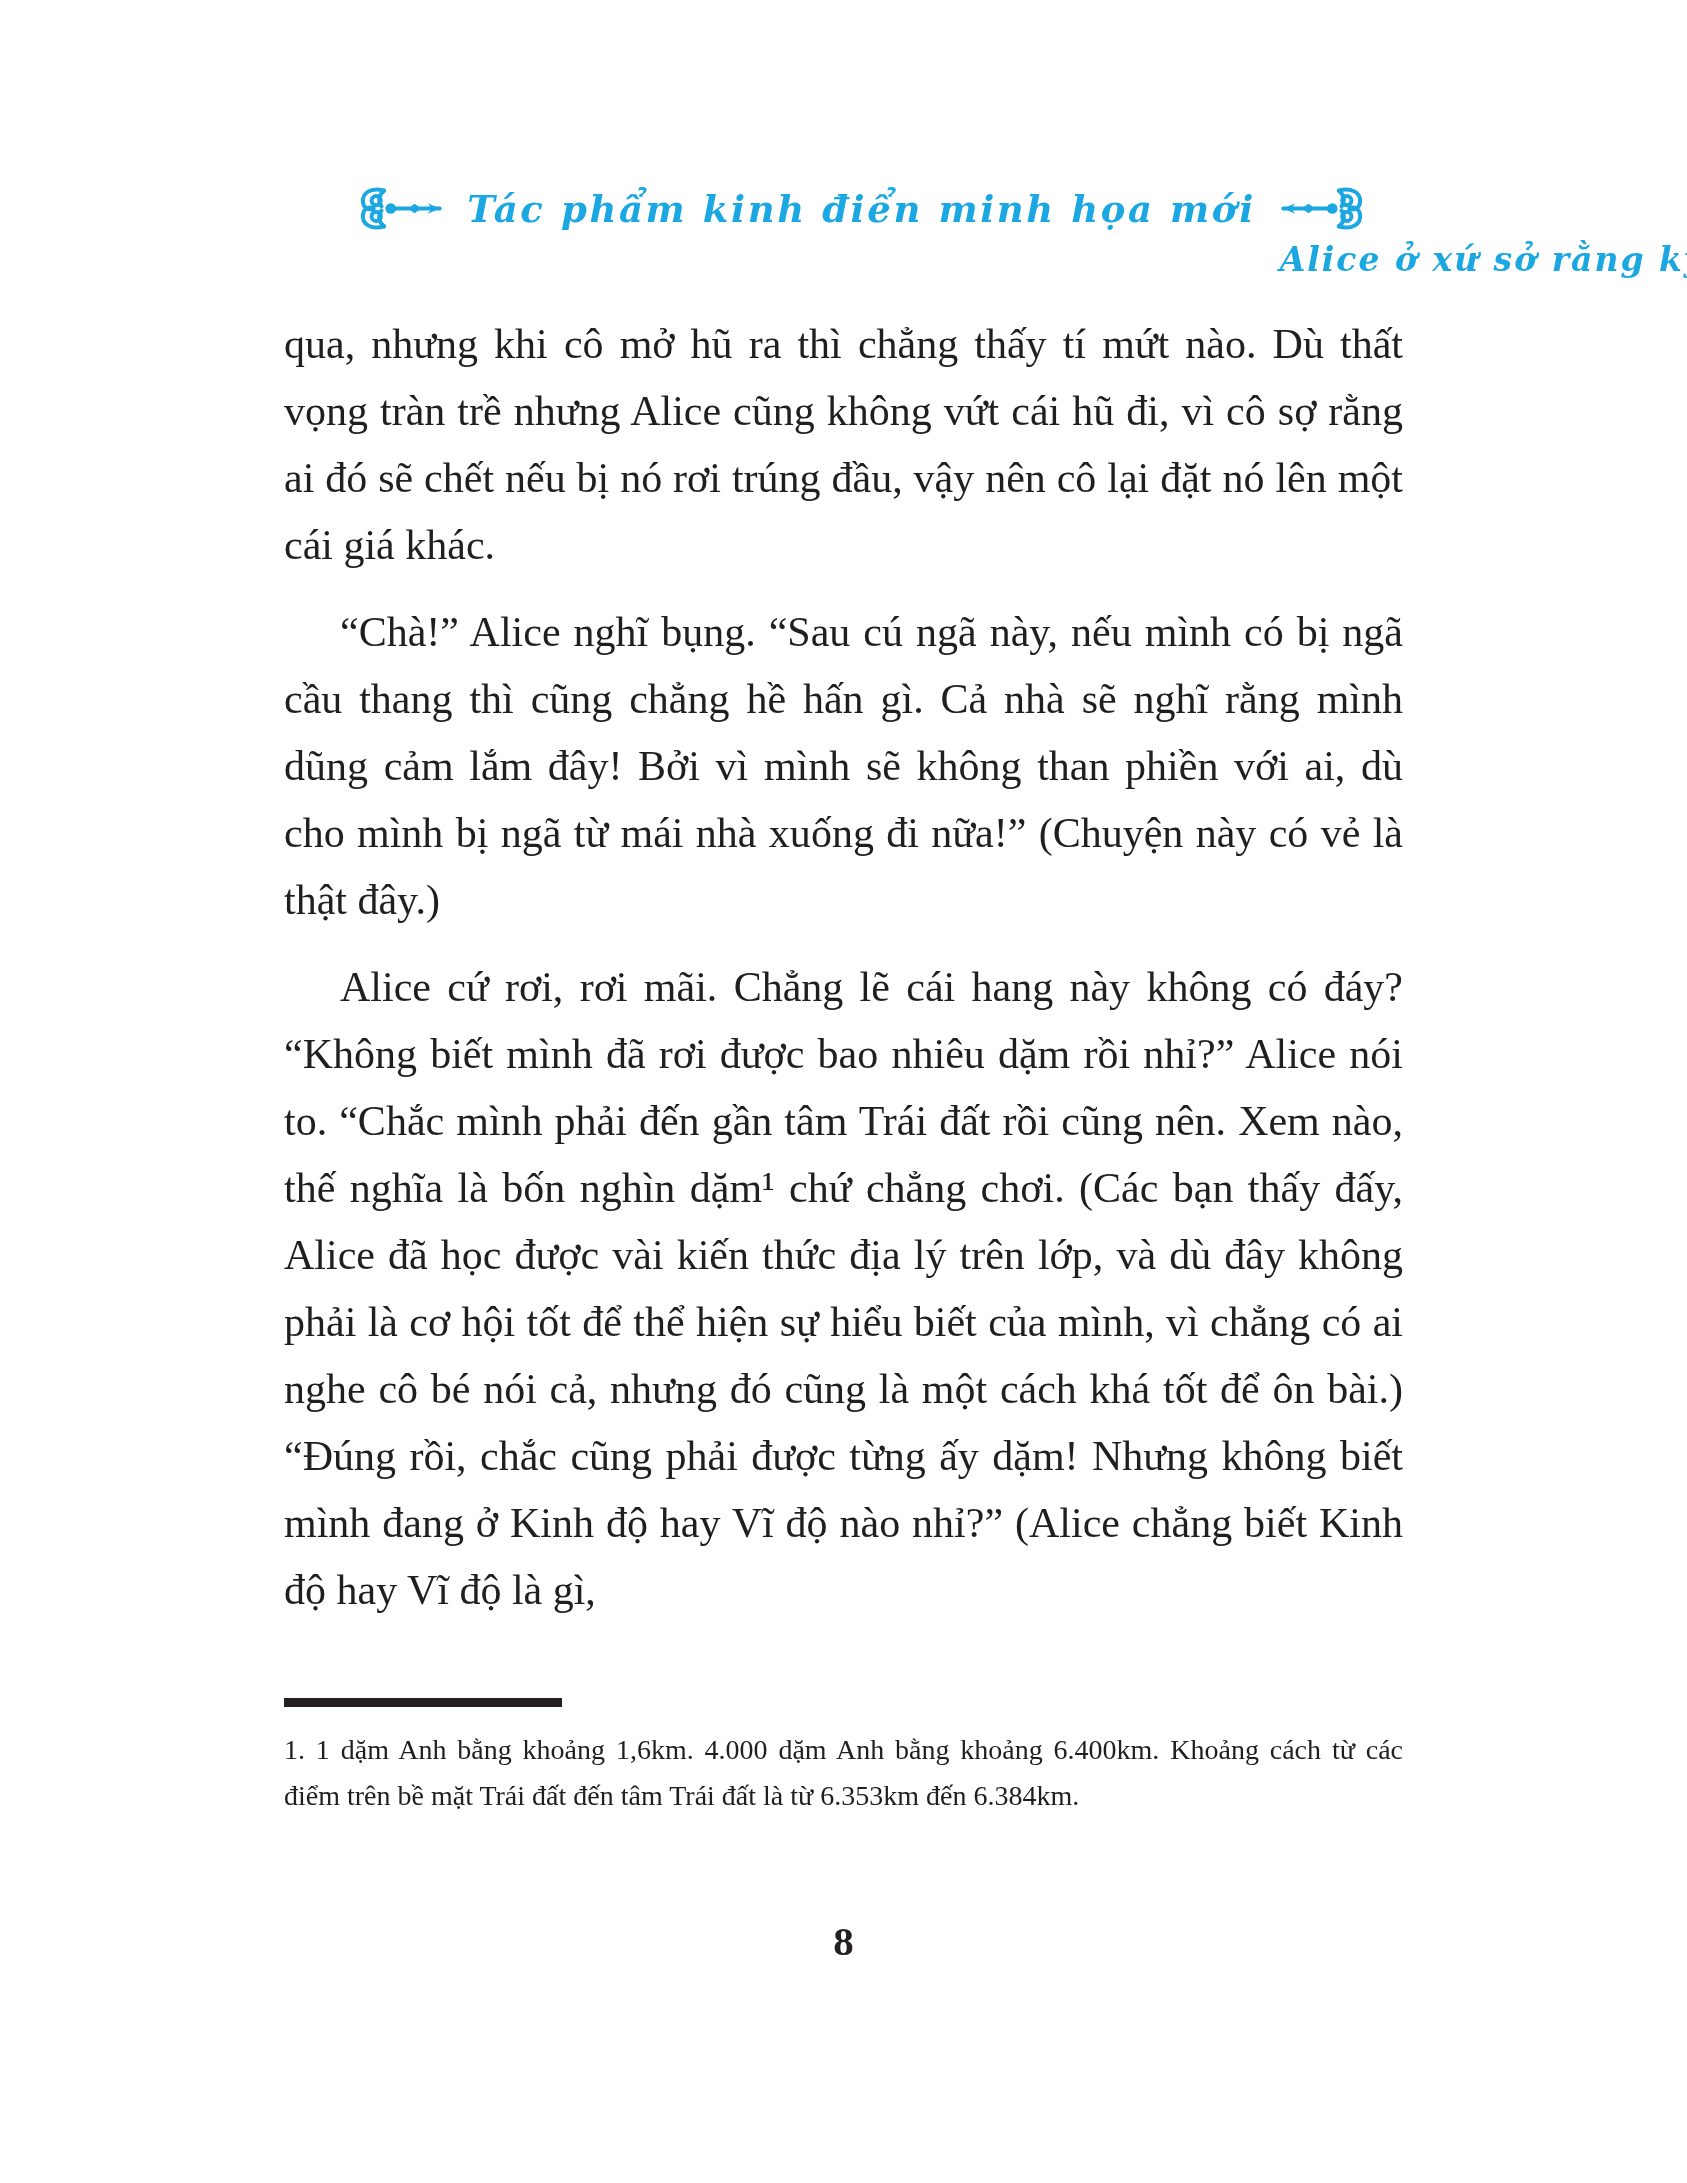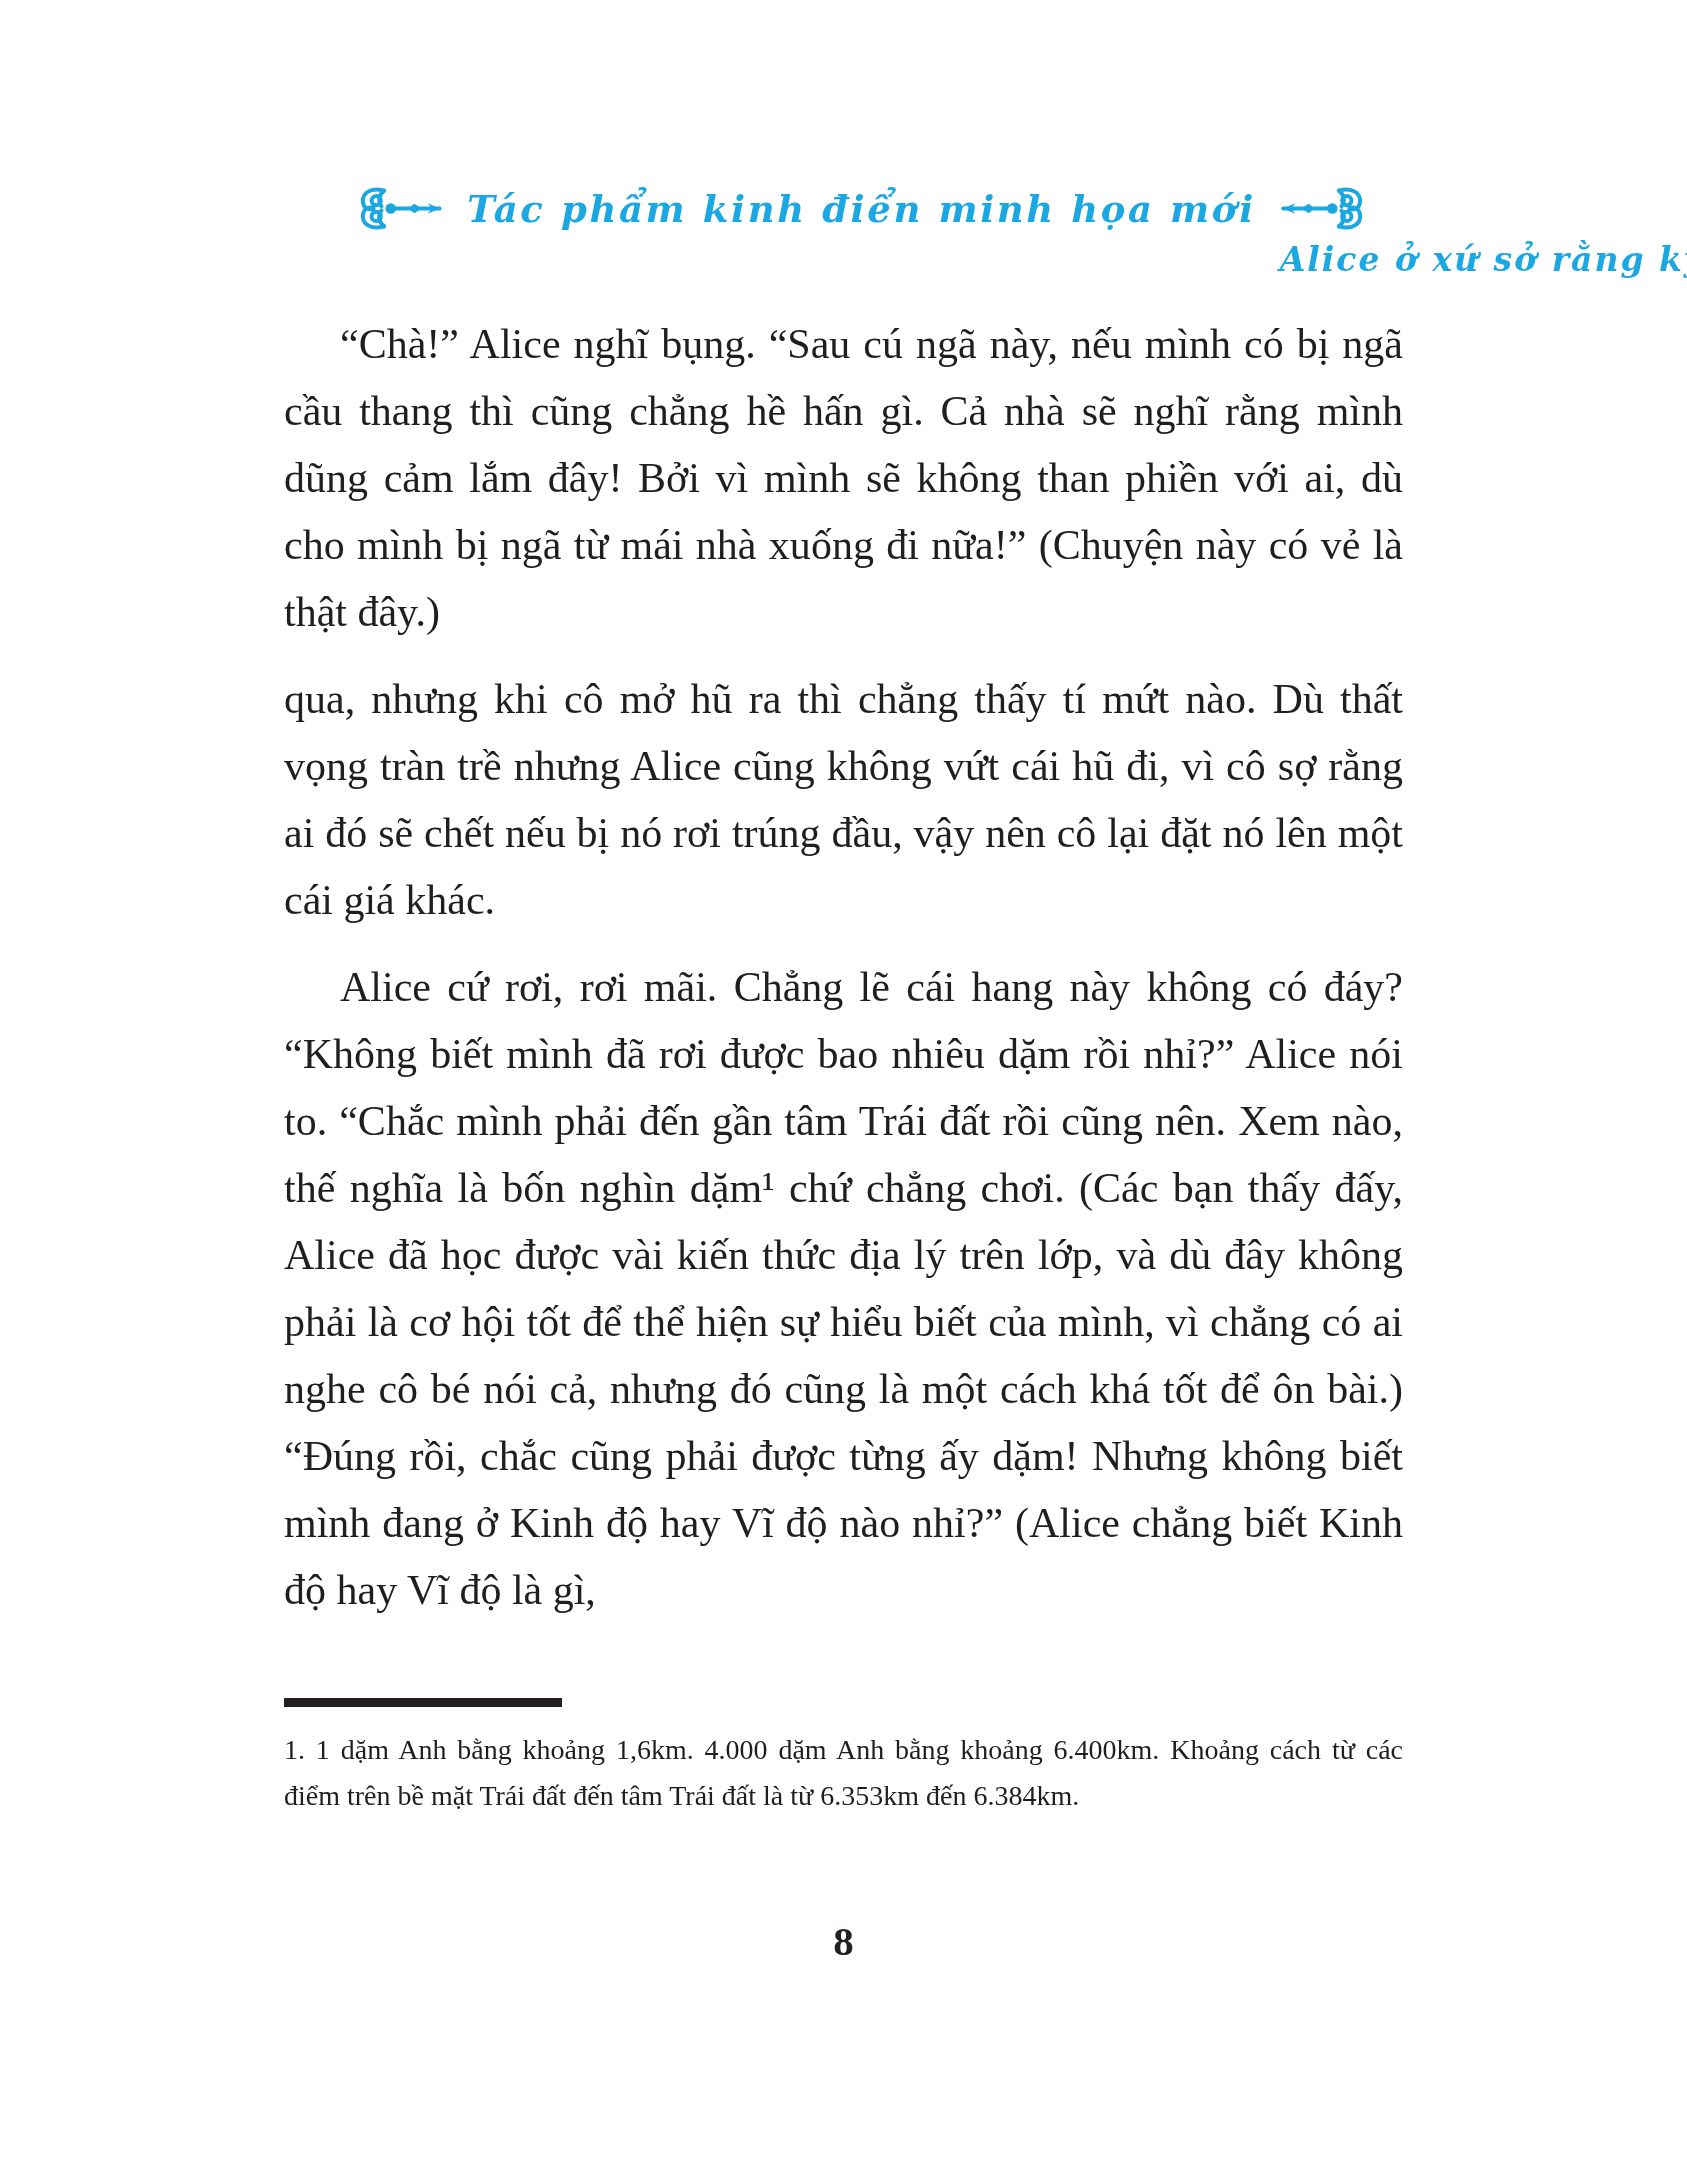--- a/index.html
+++ b/index.html
@@ -138,22 +138,22 @@
             <polygon points="74,37 84,30 94,37 84,44"></polygon>
             <circle cx="48" cy="37" r="8"></circle>
           </g>
         </svg>
       </span>
     </div>
     <div class="header-line2">Alice ở xứ sở rằng kỳ</div>
   </header>
 
   <main class="body-text">
+    <p class="para">qua, nhưng khi cô mở hũ ra thì chẳng thấy tí mứt nào. Dù thất vọng tràn trề nhưng Alice cũng không vứt cái hũ đi, vì cô sợ rằng ai đó sẽ chết nếu bị nó rơi trúng đầu, vậy nên cô lại đặt nó lên một cái giá khác.</p>
     <p class="para indent">“Chà!” Alice nghĩ bụng. “Sau cú ngã này, nếu mình có bị ngã cầu thang thì cũng chẳng hề hấn gì. Cả nhà sẽ nghĩ rằng mình dũng cảm lắm đây! Bởi vì mình sẽ không than phiền với ai, dù cho mình bị ngã từ mái nhà xuống đi nữa!” (Chuyện này có vẻ là thật đây.)</p>
-    <p class="para">qua, nhưng khi cô mở hũ ra thì chẳng thấy tí mứt nào. Dù thất vọng tràn trề nhưng Alice cũng không vứt cái hũ đi, vì cô sợ rằng ai đó sẽ chết nếu bị nó rơi trúng đầu, vậy nên cô lại đặt nó lên một cái giá khác.</p>
     <p class="para indent">Alice cứ rơi, rơi mãi. Chẳng lẽ cái hang này không có đáy? “Không biết mình đã rơi được bao nhiêu dặm rồi nhỉ?” Alice nói to. “Chắc mình phải đến gần tâm Trái đất rồi cũng nên. Xem nào, thế nghĩa là bốn nghìn dặm¹ chứ chẳng chơi. (Các bạn thấy đấy, Alice đã học được vài kiến thức địa lý trên lớp, và dù đây không phải là cơ hội tốt để thể hiện sự hiểu biết của mình, vì chẳng có ai nghe cô bé nói cả, nhưng đó cũng là một cách khá tốt để ôn bài.) “Đúng rồi, chắc cũng phải được từng ấy dặm! Nhưng không biết mình đang ở Kinh độ hay Vĩ độ nào nhỉ?” (Alice chẳng biết Kinh độ hay Vĩ độ là gì,</p>
   </main>
 
   <section class="footnote">
     <div class="footnote-rule"></div>
     <p class="footnote-text">1. 1 dặm Anh bằng khoảng 1,6km. 4.000 dặm Anh bằng khoảng 6.400km. Khoảng cách từ các điểm trên bề mặt Trái đất đến tâm Trái đất là từ 6.353km đến 6.384km.</p>
   </section>
 
   <div class="page-number">8</div>
 

